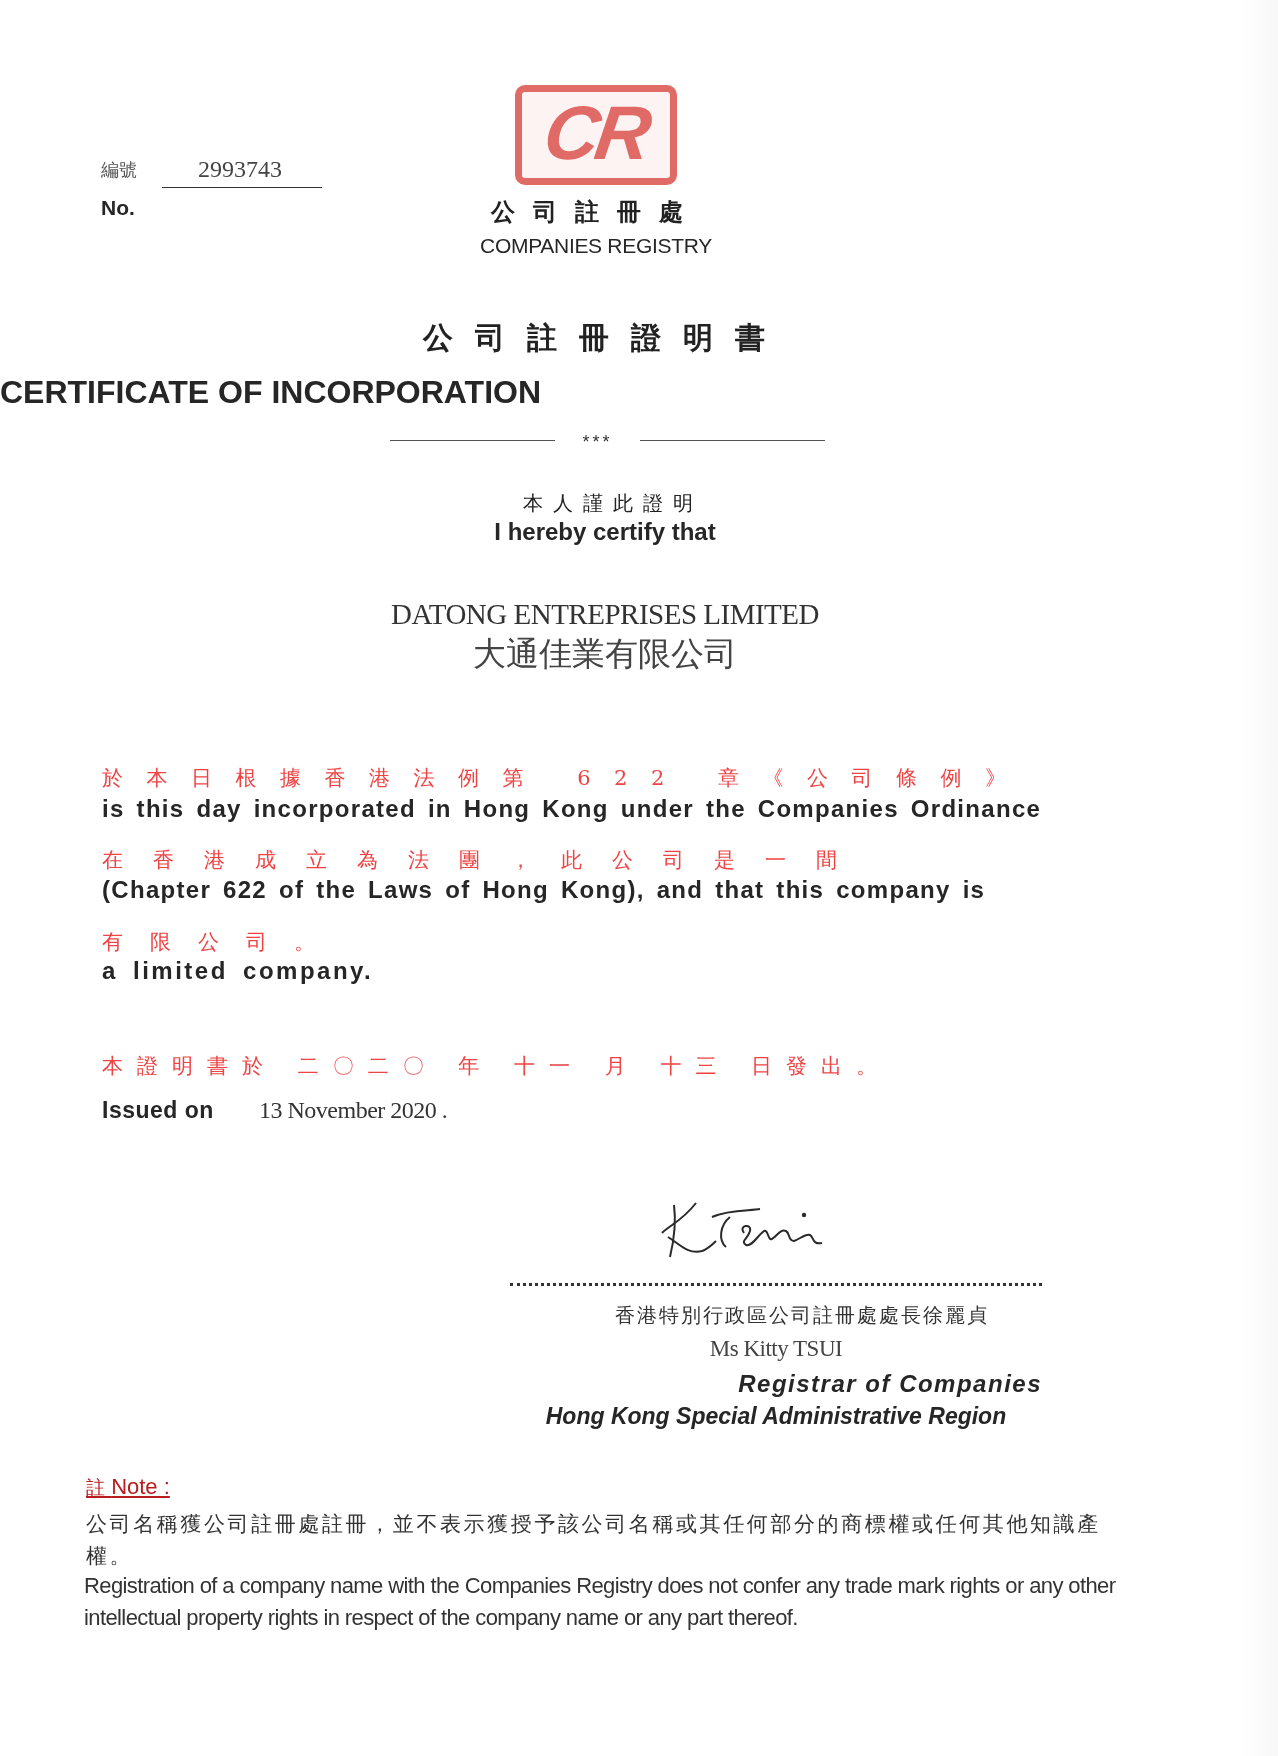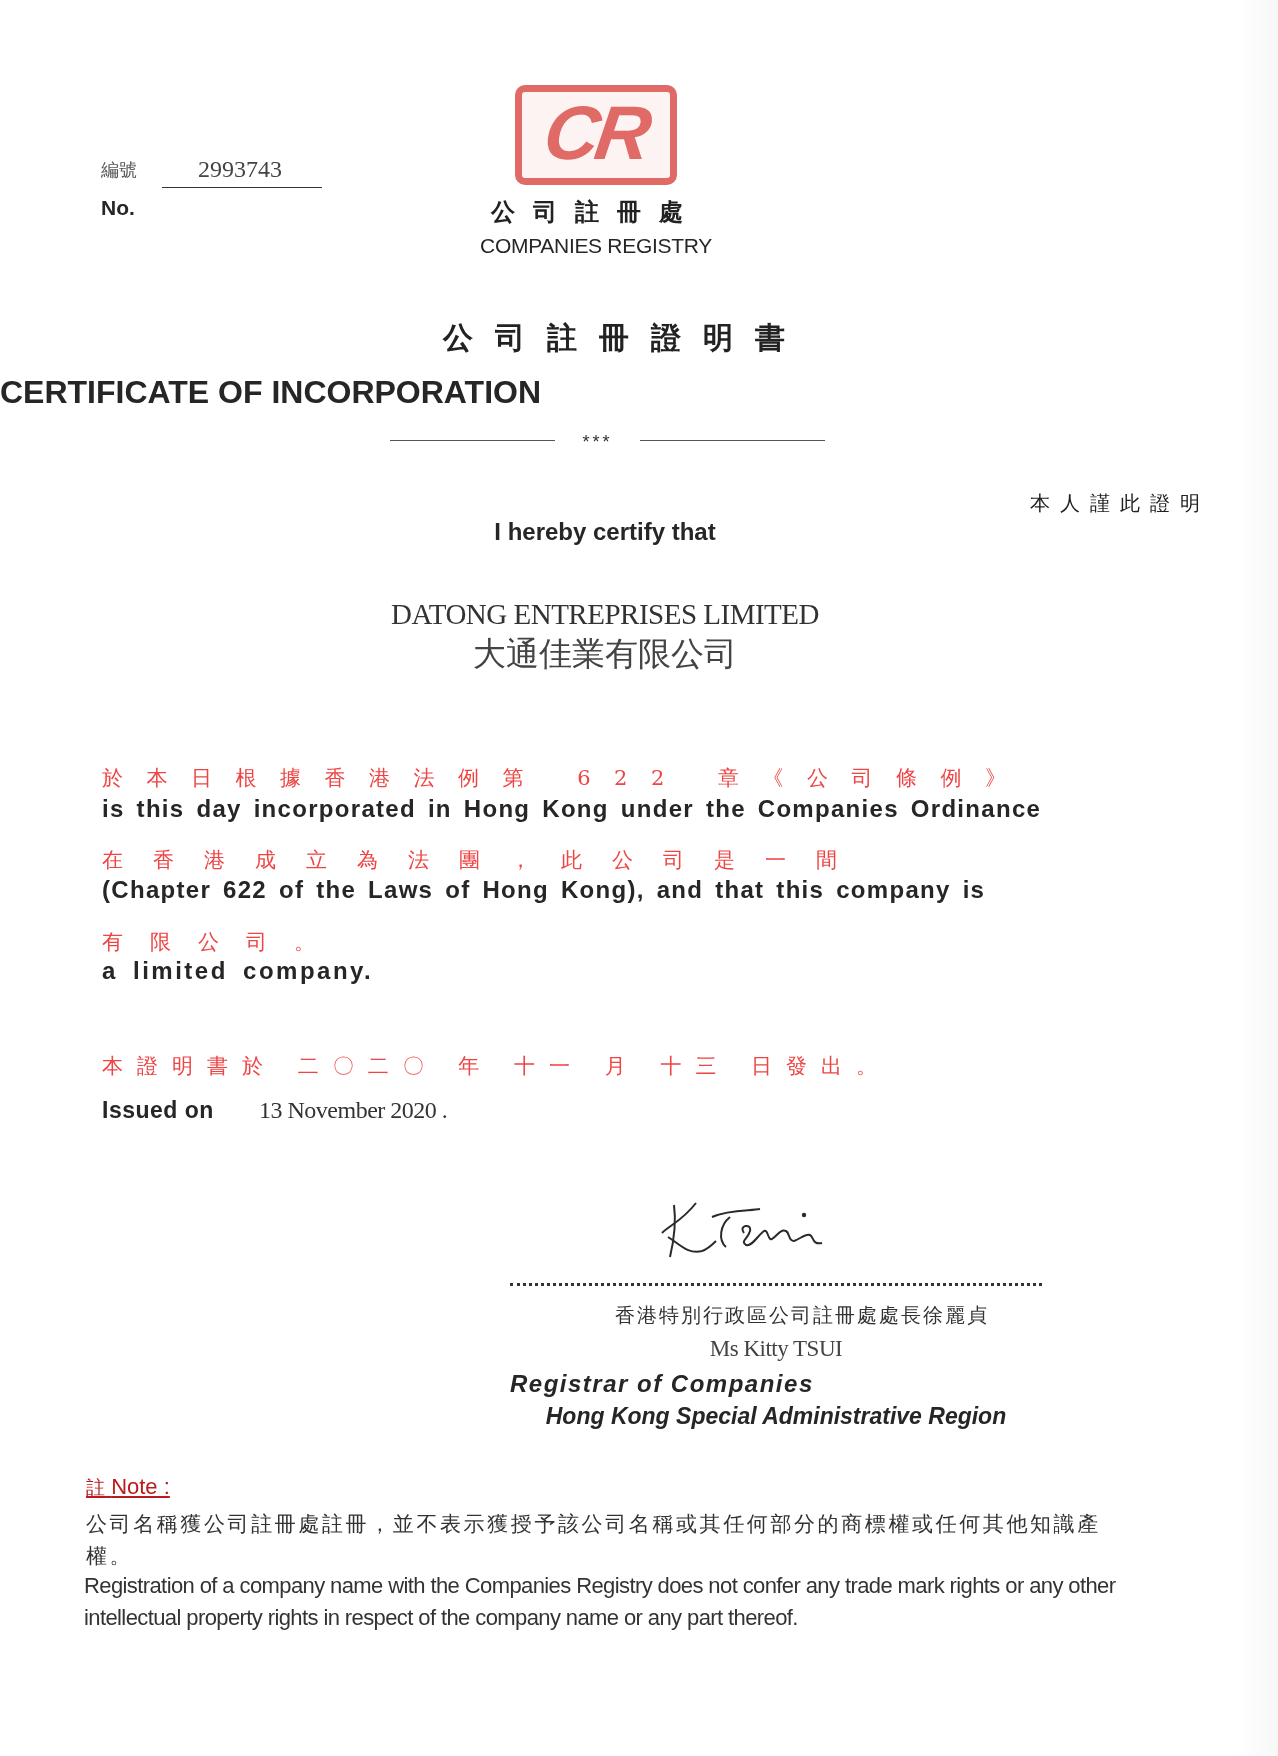--- a/index.html
+++ b/index.html
@@ -94,21 +94,20 @@
     
     .title-zh {
       left: 0; top: 318px;
       width: 1210px;
       text-align: center;
       font-family: "DejaVu Serif", serif;
       font-weight: bold;
       font-size: 30px;
       letter-spacing: 22px;
       color: #222;
-      padding-left: 20px;
     }
     .title-en {
       left: 0; top: 374px;
       width: 1210px;
       text-align: left;
       font-weight: bold;
       font-size: 32px;
       color: #262626;
     }
     .divider-line {
@@ -122,23 +121,23 @@
       left: 555px; top: 432px;
       width: 85px;
       text-align: center;
       font-size: 18px;
       letter-spacing: 3px;
       color: #333;
     }
 
     
     .certify-zh {
-      left: 0; top: 490px;
-      width: 1210px;
-      text-align: right;
+      left: 8px; top: 490px;
+      width: 1210px;
+      text-align: center;
       font-family: "DejaVu Serif", serif;
       font-size: 20px;
       letter-spacing: 10px;
       color: #222;
     }
     .certify-en {
       left: 0; top: 518px;
       width: 1210px;
       text-align: center;
       font-weight: bold;
@@ -231,21 +230,21 @@
       width: 532px;
       text-align: center;
       font-family: "Liberation Serif", serif;
       font-size: 23px;
       color: #444;
       letter-spacing: -0.5px;
     }
     .registrar-title {
       left: 510px; top: 1370px;
       width: 532px;
-      text-align: left;
+      text-align: right;
       font-weight: bold;
       font-style: italic;
       font-size: 24px;
       letter-spacing: 1.5px;
       color: #262626;
     }
     .registrar-region {
       left: 510px; top: 1403px;
       width: 532px;
       text-align: center;

